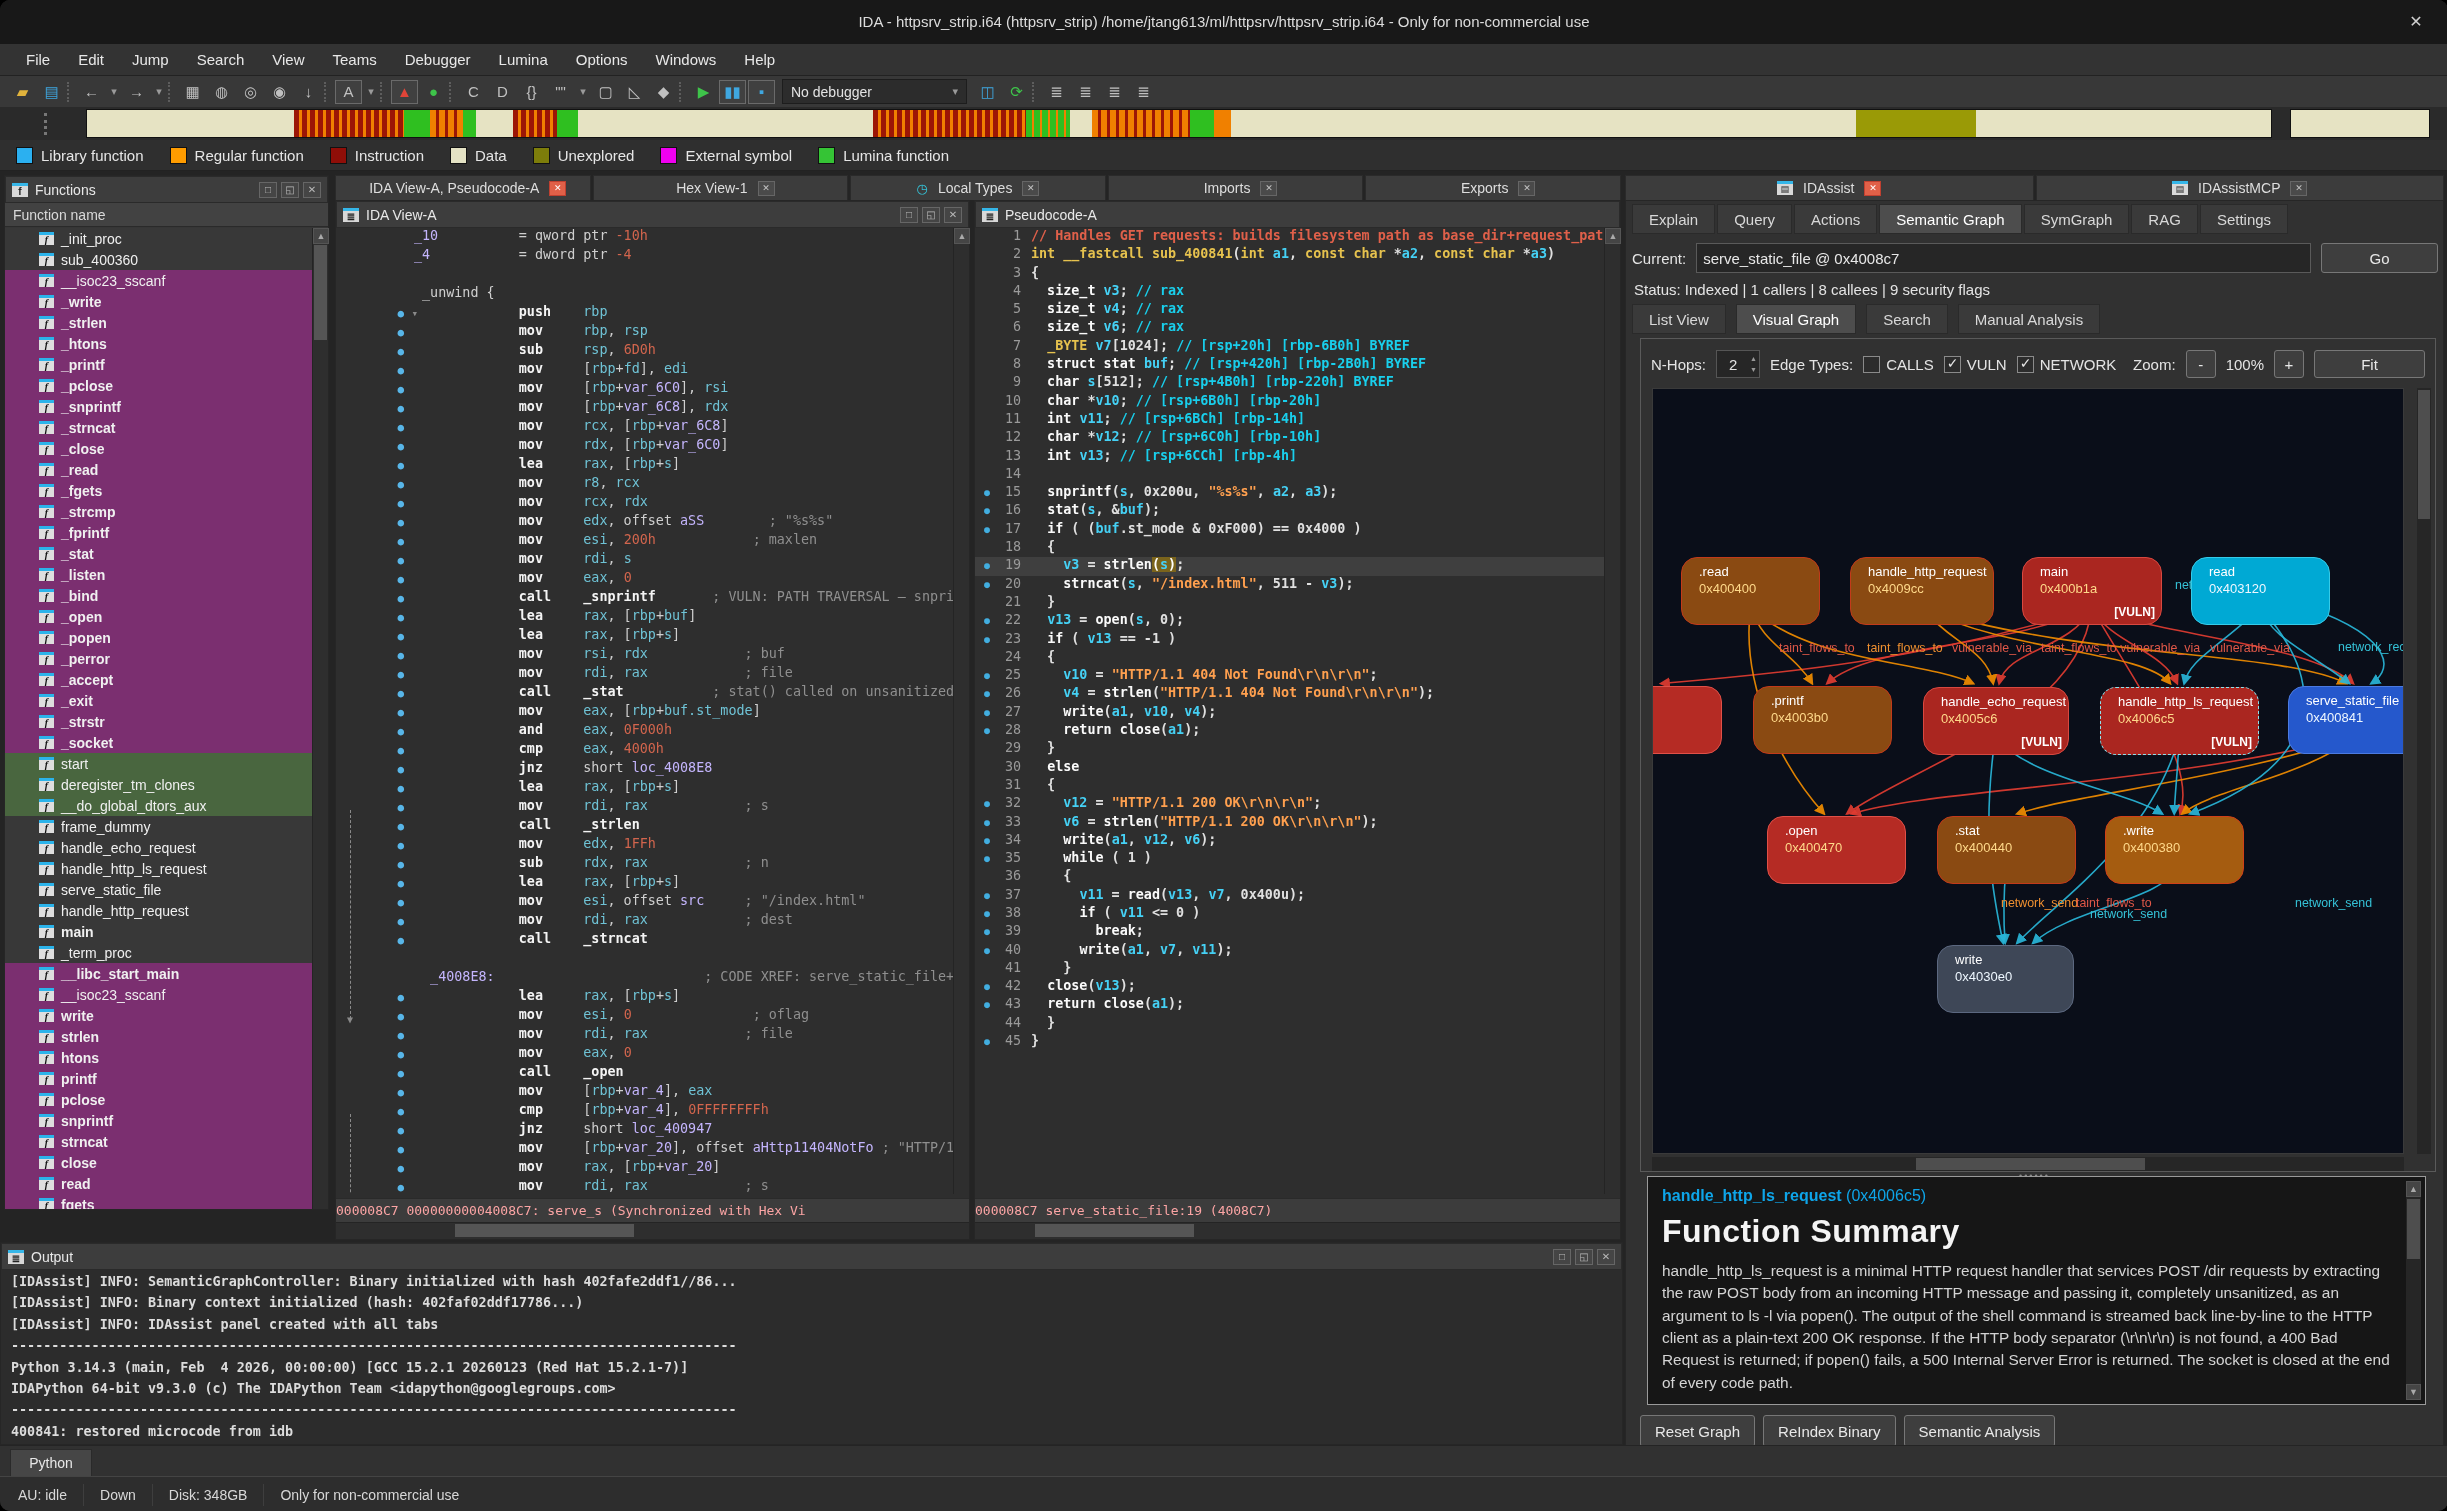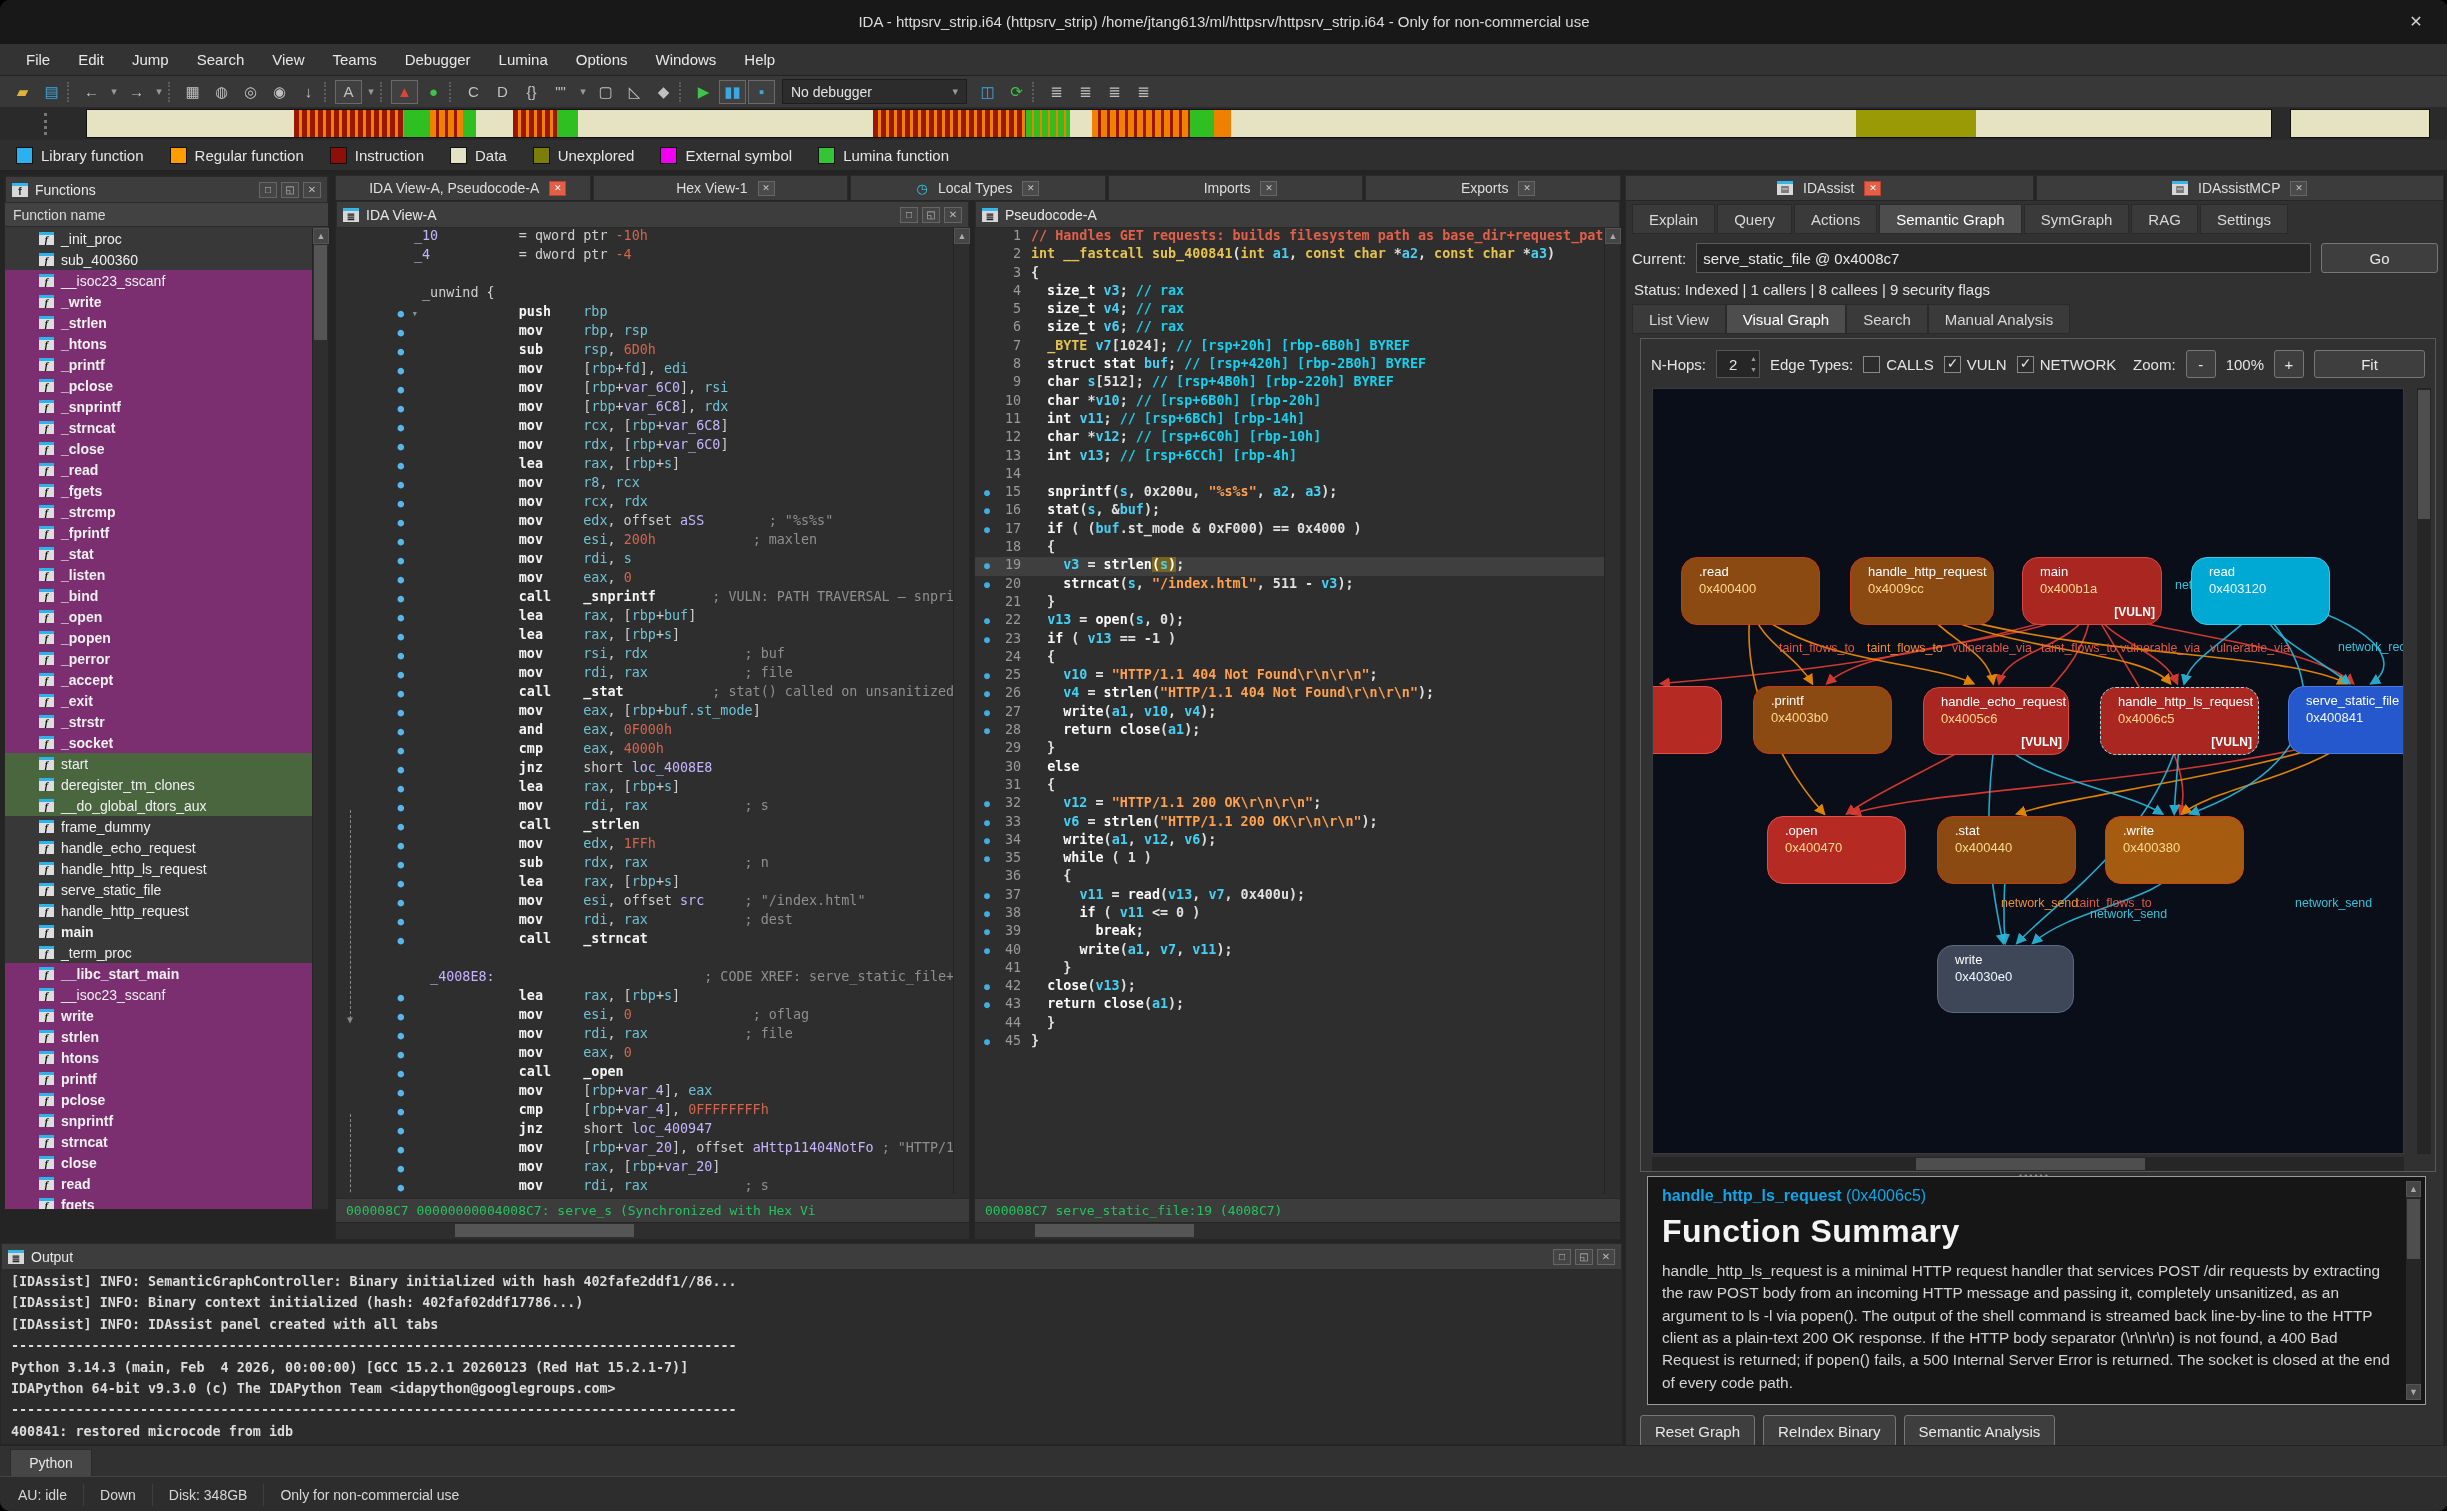--- a/index.html
+++ b/index.html
@@ -69,21 +69,21 @@
   .codebody{position:absolute;left:0;top:27px;right:16px;bottom:45px;overflow:hidden;font-family:"DejaVu Sans Mono",monospace;font-size:13.4px}
   .dline{height:19px;white-space:pre;display:flex}
   .dgut{width:78px;flex:0 0 78px;position:relative;color:#58b6e8;font-size:11px;text-align:right}
   .dd.on::before{content:"●";position:absolute;right:10px;top:3px}
   .dd.v::after{content:"▾";position:absolute;right:-4px;top:3px;color:#8a8a8a}
   .dcode{white-space:pre}
   .tkW{color:#cfcfcf}.tkM{color:#f4f4f4;font-weight:700}.tkR{color:#6fc3d6}.tkN{color:#d2654d}.tkO{color:#c4b5fd}.tkC{color:#8f8f8f}
   #jarrow1{left:14px;top:582px;width:10px;height:209px;border-left:1px dashed #8a8a8a}
   #jarrow2{left:14px;top:886px;width:10px;height:279px;border-left:1px dashed #8a8a8a}
   .jtip{color:#8a8a8a;font-size:10px}
-  .statusline{position:absolute;left:0;bottom:17px;right:0;height:24px;background:#3c3c3c;border-top:1px solid #2a2a2a;font-family:"DejaVu Sans Mono",monospace;font-size:13px;color:#22c55e;line-height:23px;padding-left:10px;white-space:nowrap;overflow:hidden}
+  .statusline{position:absolute;left:0;bottom:17px;right:0;height:24px;background:#3c3c3c;border-top:1px solid #2a2a2a;font-family:"DejaVu Sans Mono",monospace;font-size:13px;color:#fca5a5;line-height:23px;white-space:nowrap;overflow:hidden}
   .hscroll{position:absolute;left:0;bottom:0;right:0;height:17px;background:#2e2e2e;border-top:1px solid #242424;display:flex}
   .hthumb{height:13px;background:#555;margin-top:1px}
   .vscroll{position:absolute;right:0;top:27px;width:16px;bottom:45px;background:#2e2e2e;border-left:1px solid #242424}
   
   .pline{height:18.3px;display:flex;font-weight:600}
   .pline.hl{background:#3f3f3f}
   .pd{width:26px;flex:0 0 26px;position:relative;color:#42aee0;font-size:10px}
   .pd.on::before{content:"●";position:absolute;left:9px;top:3px}
   .pnum{width:30px;flex:0 0 30px;text-align:right;color:#9a9a9a;padding-right:10px;font-weight:400}
   .pcode{white-space:pre}
@@ -91,21 +91,21 @@
   
   #rpanel{left:1625px;top:200px;width:819px;height:1275px;background:#313131;border:1px solid #262626}
   #subtabs{left:1632px;top:204px;height:30px;display:flex;gap:2px}
   .stab{background:#3a3a3a;border:1px solid #2a2a2a;padding:0 16px;font-size:15px;color:#d8d8d8;display:flex;align-items:center}
   .stab.on{background:#4d4d4d;color:#fff}
   #currow{left:1632px;top:241px;width:806px;height:34px;display:flex;align-items:center;gap:10px;font-size:15px}
   #curinput{flex:1;height:30px;background:#262626;border:1px solid #5a5a5a;color:#e8e8e8;font-size:15px;padding:0 6px;font-family:"Liberation Sans",sans-serif}
   .btn{background:#3e3e3e;border:1px solid #777;border-radius:3px;color:#e8e8e8;font-size:15px;display:inline-flex;align-items:center;justify-content:center}
   #gobtn{width:117px;height:30px}
   #strow{left:1634px;top:281px;font-size:15px;color:#e4e4e4}
-  #vtabs{left:1632px;top:304px;height:30px;display:flex;gap:0}
+  #vtabs{left:1632px;top:304px;height:30px;display:flex;gap:10px}
   #graphbox{left:1640px;top:338px;width:796px;height:834px;border:1px solid #5a5a5a;background:#313131}
   #gctrl{left:10px;top:8px;right:10px;height:34px;display:flex;align-items:center;gap:10px;font-size:15px;color:#e4e4e4}
   #nhops{width:44px;height:28px;background:#262626;border:1px solid #555;display:flex;align-items:center;padding-left:12px;position:relative}
   #nhops .spin{position:absolute;right:2px;top:2px;font-size:7px;color:#999;line-height:11px}
   .cb{width:17px;height:17px;border:1px solid #8a8a8a;background:#2c2c2c;display:inline-block;position:relative;margin-right:6px;vertical-align:-3px}
   .cb.on::after{content:"✓";position:absolute;left:2px;top:-2px;color:#e8e8e8;font-size:14px}
   .zbtn{width:30px;height:28px}
   #fitbtn{width:111px;height:28px}
   #gcanvas{left:11px;top:49px;width:752px;height:766px;background:#0a0e19;border:1px solid #3a3a3a;overflow:hidden}
   #gvscroll{right:4px;top:49px;width:14px;height:766px;background:#262626}

